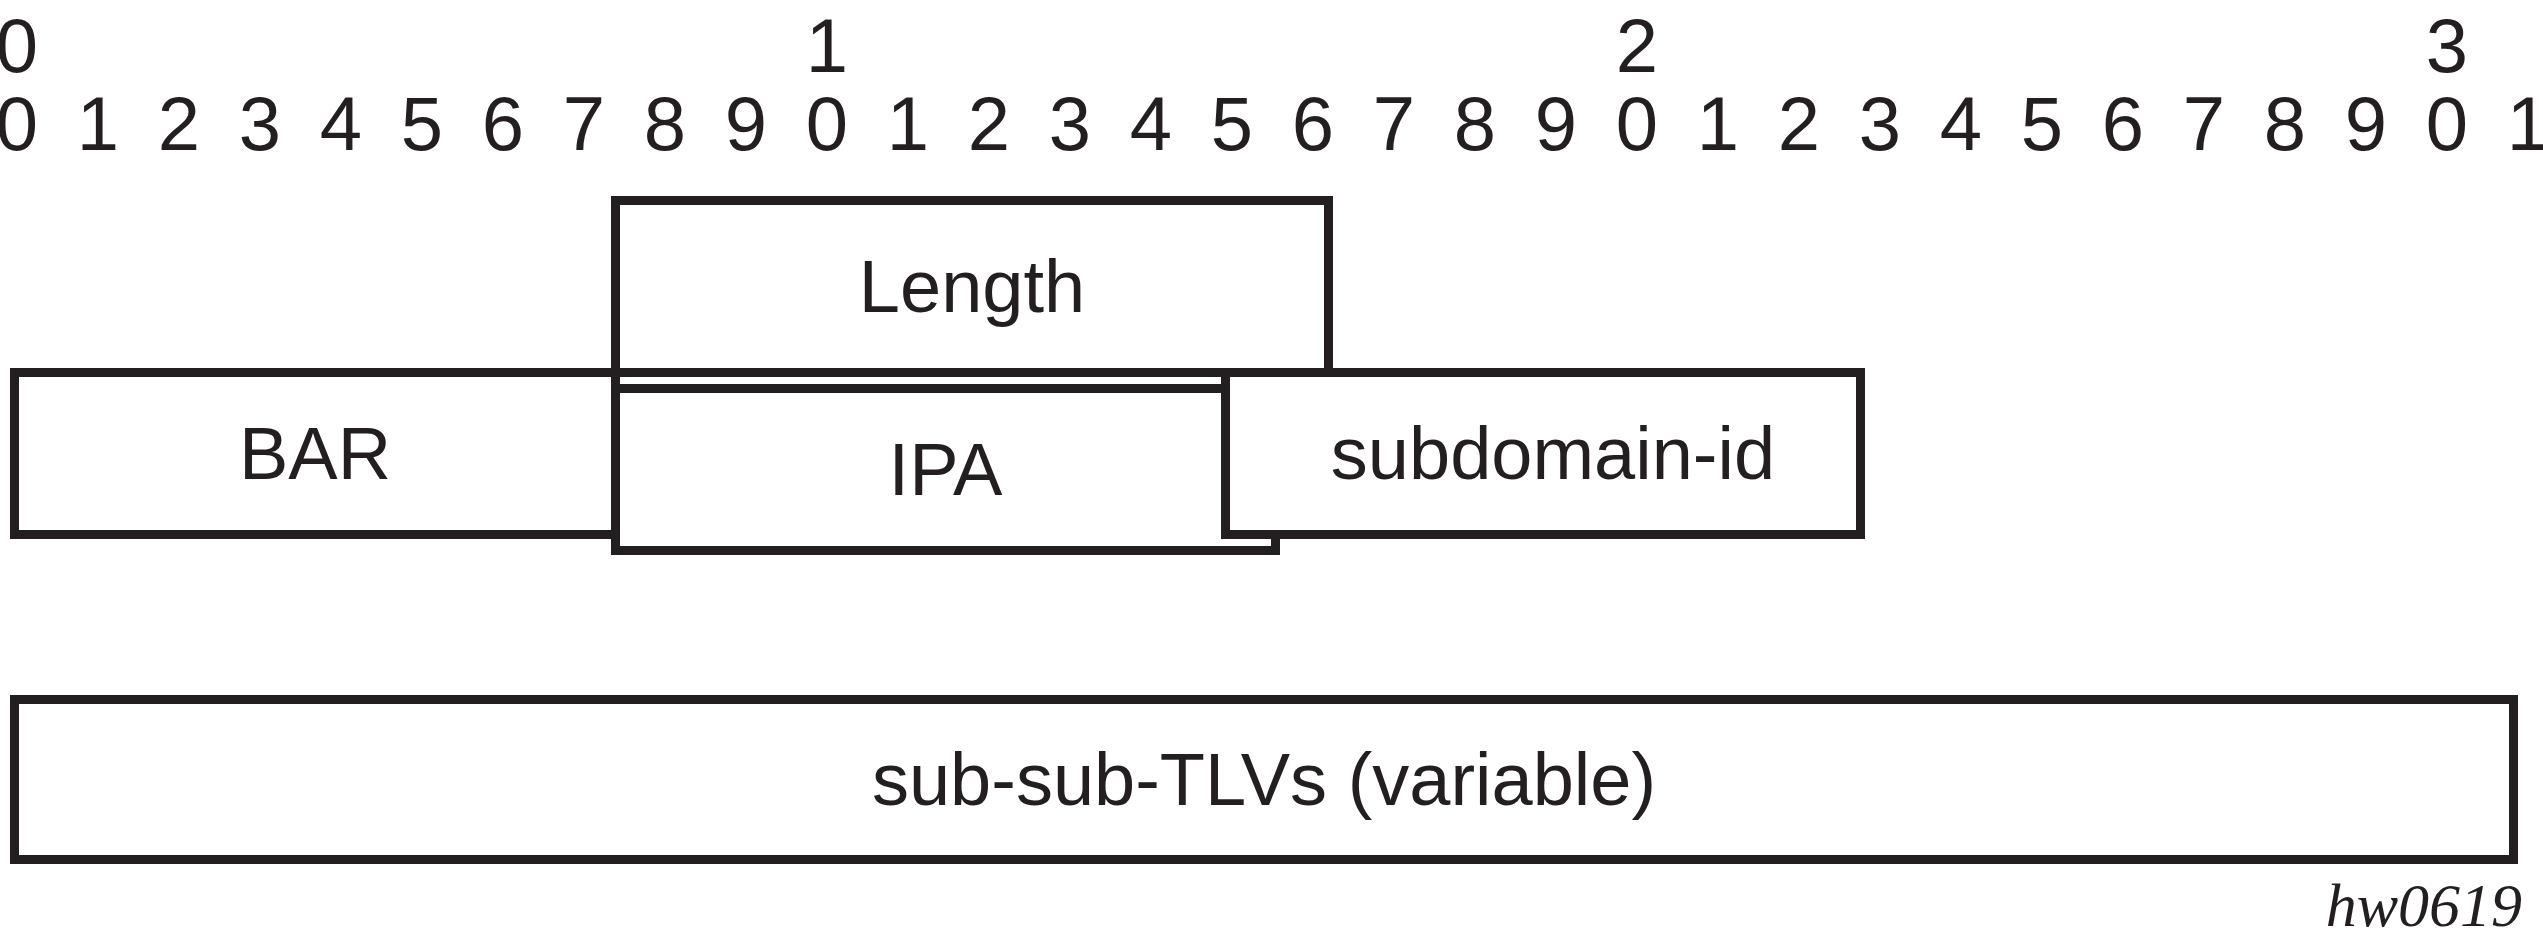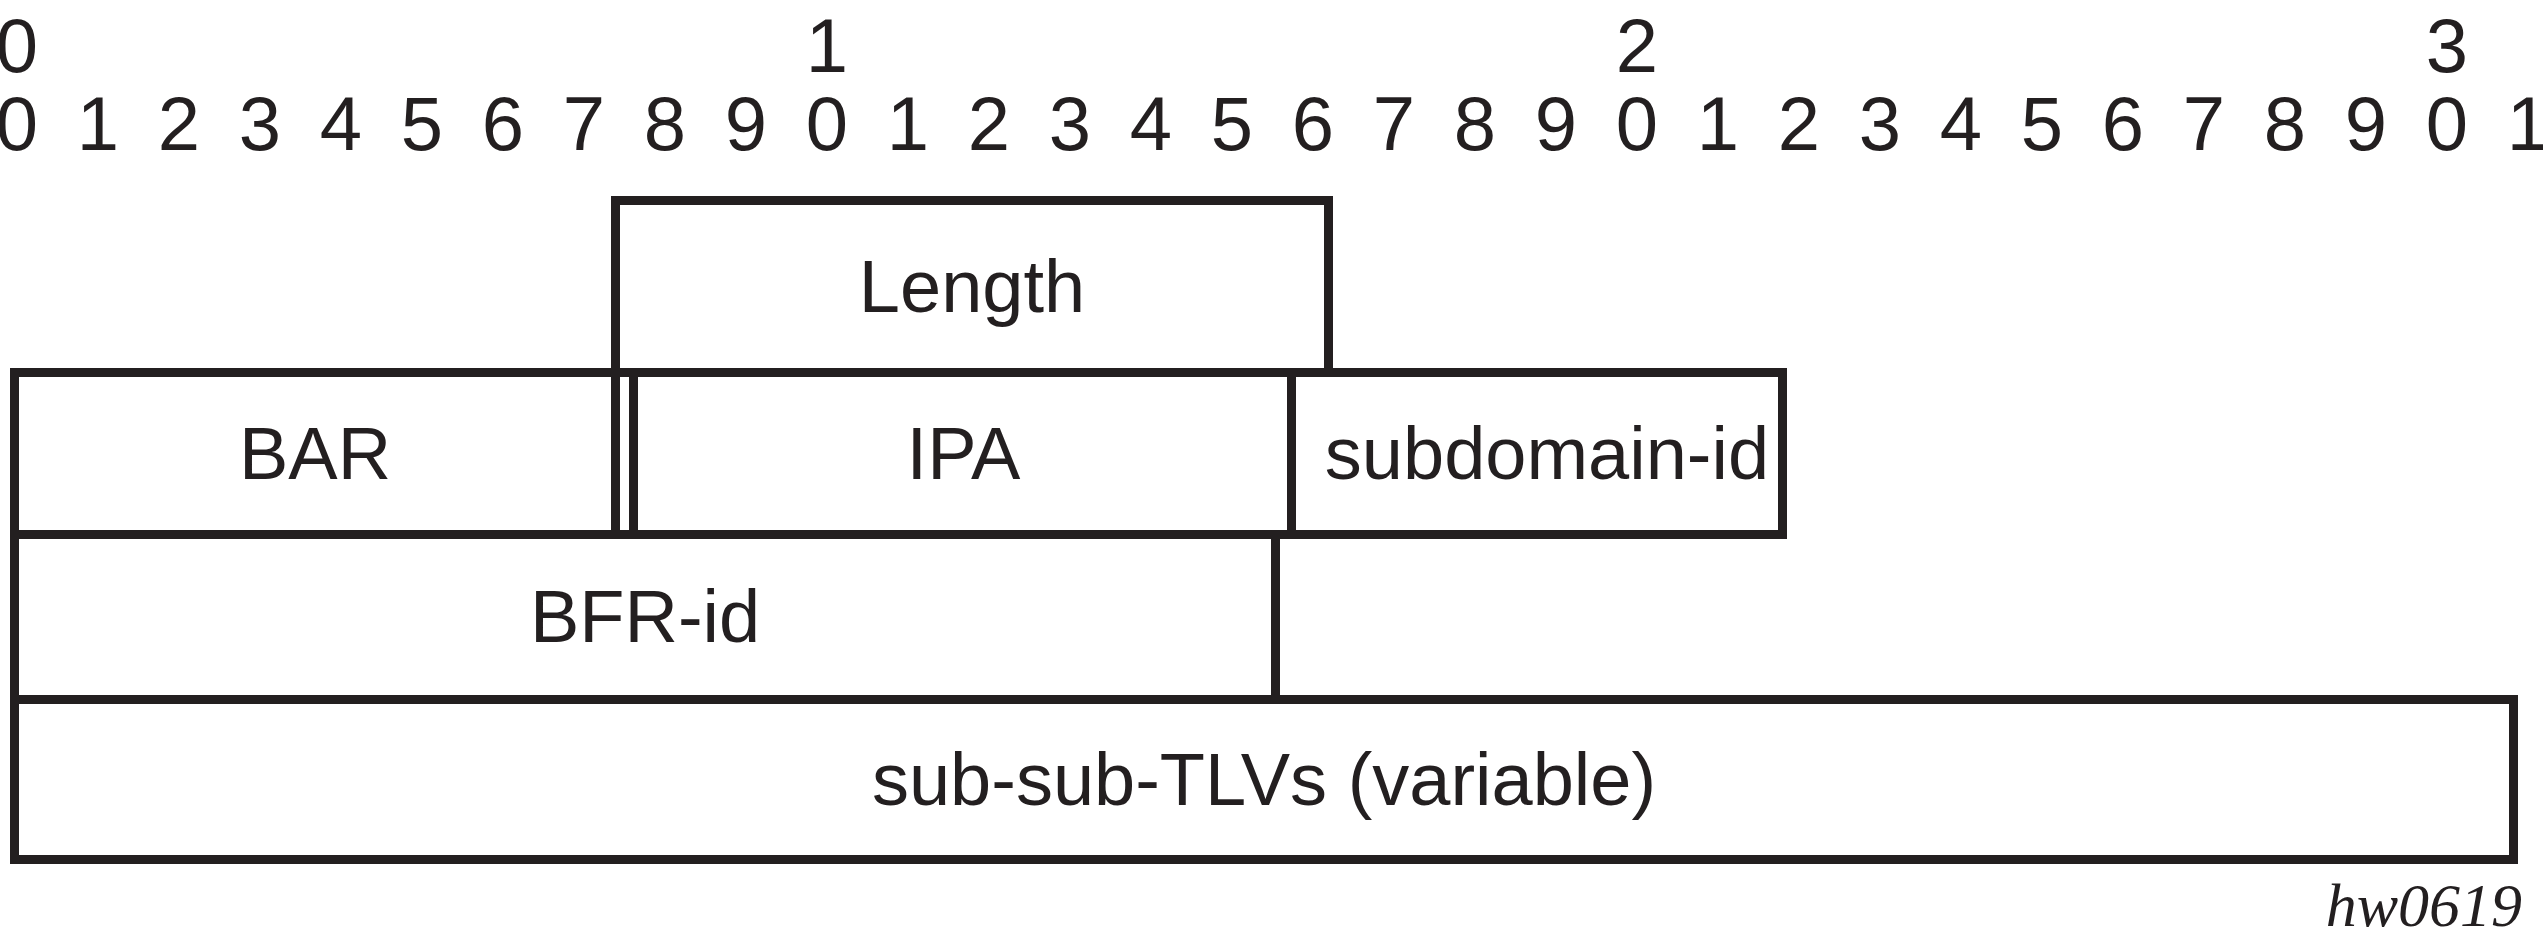--- a/index.html
+++ b/index.html
@@ -57,22 +57,22 @@
     justify-content: center;
   }
   .cell span {
     font-size: 74px;
     line-height: 1;
     white-space: pre;
   }
   .cell-type      { left: 10px;   top: 196px; width: 610px;  height: 181px; }
   .cell-length    { left: 611px;  top: 196px; width: 722px;  height: 181px; }
   .cell-bar       { left: 10px;   top: 368px; width: 610px;  height: 171px; }
-  .cell-ipa       { left: 611px;  top: 368px; width: 669px;  height: 171px; margin-left: 18px; }
-  .cell-subdomain { left: 1287px; top: 368px; width: 500px;  height: 171px; padding-left: 20px; }
+  .cell-ipa       { left: 611px;  top: 384px; width: 669px;  height: 171px; }
+  .cell-subdomain { left: 1221px; top: 368px; width: 644px;  height: 171px; padding-left: 20px; }
   .cell-bfr       { left: 10px;   top: 530px; width: 1270px; height: 174px; }
   .cell-subsub    { left: 10px;   top: 695px; width: 2508px; height: 169px; }
 
   
   .fig-caption {
     position: absolute;
     right: 21px;
     top: 874px;
     font-family: "Liberation Serif", serif;
     font-style: italic;
@@ -135,23 +135,20 @@
   <div class="cell cell-bar">
     <span>BAR</span>
   </div>
   <div class="cell cell-ipa">
     <span>IPA</span>
   </div>
   <div class="cell cell-subdomain">
     <span>subdomain-id</span>
   </div>
 
-  <div class="cell cell-bfr">
-    <span>BFR-id</span>
-  </div>
 
   <div class="cell cell-subsub">
     <span>sub-sub-TLVs (variable)</span>
   </div>
 
   <div class="fig-caption">hw0619</div>
 
 </div>
 
 </body></html>

